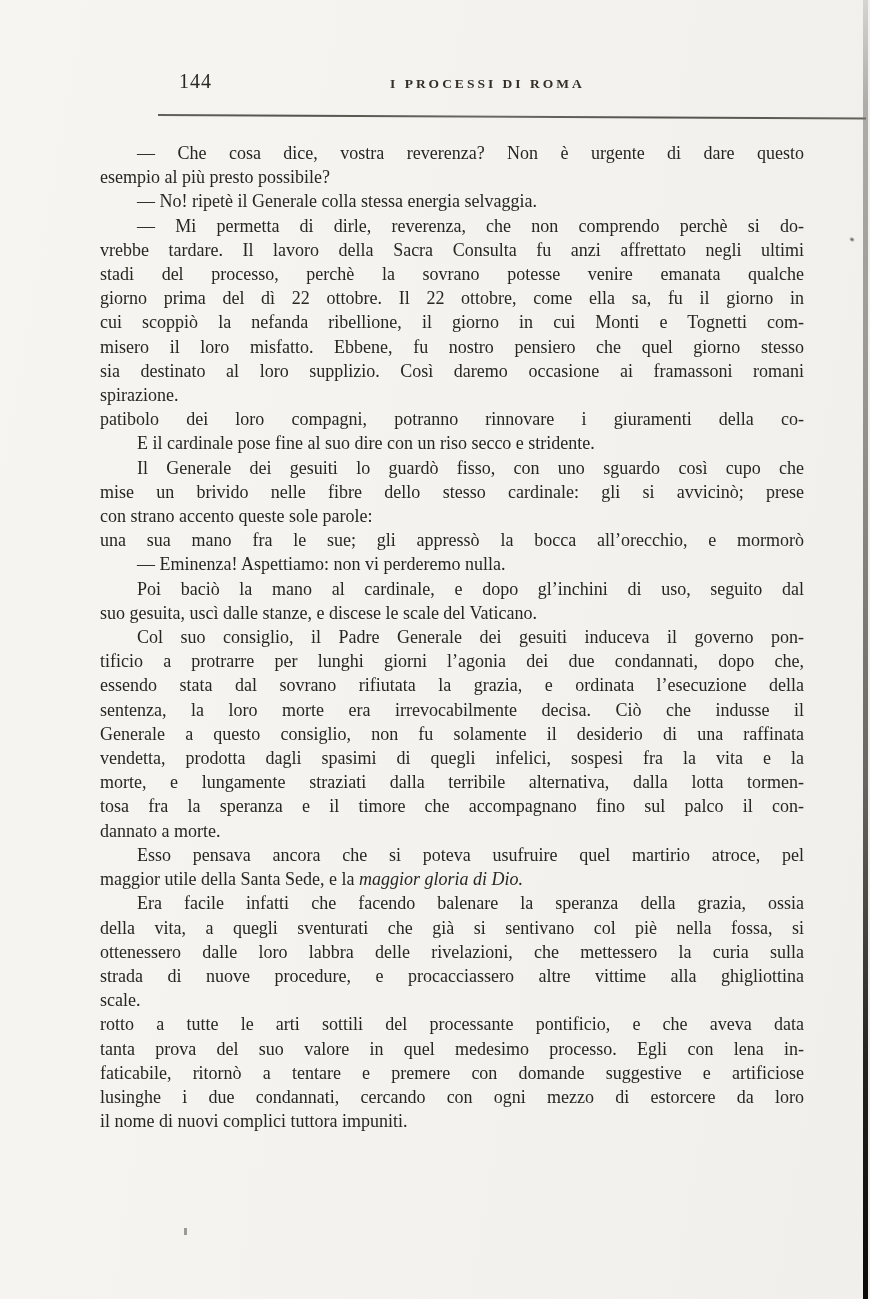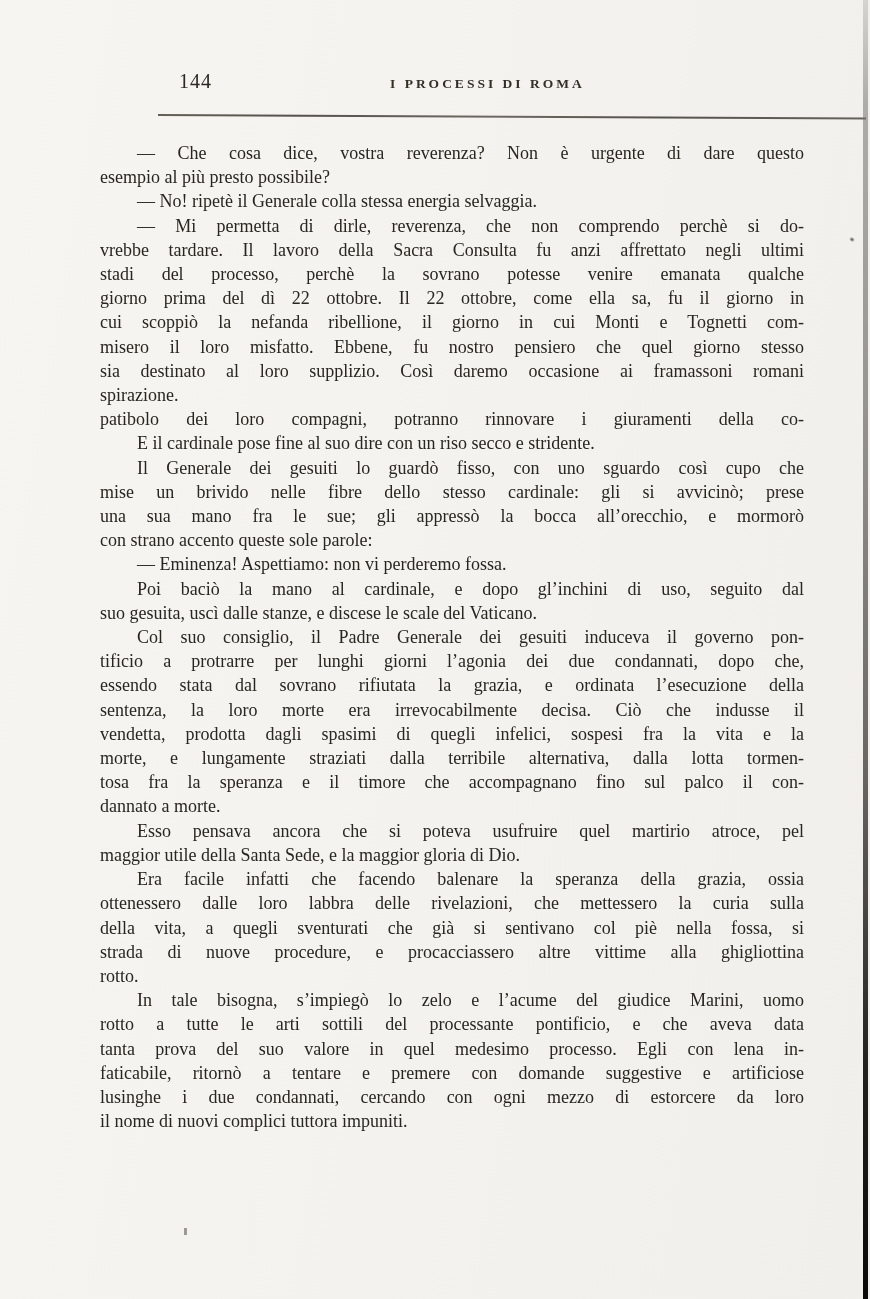--- a/index.html
+++ b/index.html
@@ -31,21 +31,21 @@
     position:absolute;left:100px;top:141px;width:704px;
     font-size:18px;line-height:24.2px;
   }
   .line{
     text-align:justify;
     text-align-last:justify;
     white-space:normal;
   }
   .line.last{text-align-last:left;}
   .line.indent{text-indent:37px;}
-  .it{}
+  .it{font-style:italic;}
   .edge-shadow{
     position:absolute;right:2px;top:0;width:5px;height:1299px;
     background:linear-gradient(to bottom,
       rgba(130,127,122,.25) 0%,
       rgba(120,117,112,.55) 8%,
       rgba(105,102,97,.65) 30%,
       rgba(70,67,62,.8) 60%,
       rgba(25,23,20,.95) 82%,
       #0a0908 100%);
   }
@@ -85,53 +85,53 @@
         <div class="line"><span>sia destinato al loro supplizio. Così daremo occasione ai framassoni romani</span></div>
         <div class="line last"><span>spirazione.</span></div>
         <div class="line"><span>patibolo dei loro compagni, potranno rinnovare i giuramenti della co-</span></div>
       </div>
       <div>
         <div class="line last indent"><span>E il cardinale pose fine al suo dire con un riso secco e stridente.</span></div>
       </div>
       <div>
         <div class="line indent"><span>Il Generale dei gesuiti lo guardò fisso, con uno sguardo così cupo che</span></div>
         <div class="line"><span>mise un brivido nelle fibre dello stesso cardinale: gli si avvicinò; prese</span></div>
+        <div class="line last"><span>con strano accento queste sole parole:</span></div>
         <div class="line"><span>una sua mano fra le sue; gli appressò la bocca all’orecchio, e mormorò</span></div>
-        <div class="line last"><span>con strano accento queste sole parole:</span></div>
       </div>
       <div>
-        <div class="line last indent"><span>— Eminenza! Aspettiamo: non vi perderemo fossa.</span></div>
+        <div class="line last indent"><span>— Eminenza! Aspettiamo: non vi perderemo nulla.</span></div>
       </div>
       <div>
         <div class="line indent"><span>Poi baciò la mano al cardinale, e dopo gl’inchini di uso, seguito dal</span></div>
         <div class="line last"><span>suo gesuita, uscì dalle stanze, e discese le scale del Vaticano.</span></div>
       </div>
       <div>
         <div class="line indent"><span>Col suo consiglio, il Padre Generale dei gesuiti induceva il governo pon-</span></div>
         <div class="line"><span>tificio a protrarre per lunghi giorni l’agonia dei due condannati, dopo che,</span></div>
         <div class="line"><span>essendo stata dal sovrano rifiutata la grazia, e ordinata l’esecuzione della</span></div>
         <div class="line"><span>sentenza, la loro morte era irrevocabilmente decisa. Ciò che indusse il</span></div>
+        <div class="line"><span>Generale a questo consiglio, non fu solamente il desiderio di una raffinata</span></div>
         <div class="line"><span>vendetta, prodotta dagli spasimi di quegli infelici, sospesi fra la vita e la</span></div>
         <div class="line"><span>morte, e lungamente straziati dalla terribile alternativa, dalla lotta tormen-</span></div>
         <div class="line"><span>tosa fra la speranza e il timore che accompagnano fino sul palco il con-</span></div>
         <div class="line last"><span>dannato a morte.</span></div>
       </div>
       <div>
         <div class="line indent"><span>Esso pensava ancora che si poteva usufruire quel martirio atroce, pel</span></div>
         <div class="line last"><span>maggior utile della Santa Sede, e la </span><span class="it">maggior gloria di Dio.</span></div>
       </div>
       <div>
         <div class="line indent"><span>Era facile infatti che facendo balenare la speranza della grazia, ossia</span></div>
+        <div class="line"><span>della vita, a quegli sventurati che già si sentivano col piè nella fossa, si</span></div>
         <div class="line"><span>ottenessero dalle loro labbra delle rivelazioni, che mettessero la curia sulla</span></div>
-        <div class="line"><span>della vita, a quegli sventurati che già si sentivano col piè nella fossa, si</span></div>
         <div class="line"><span>strada di nuove procedure, e procacciassero altre vittime alla ghigliottina</span></div>
-        <div class="line last"><span>rotto.</span></div>
+        <div class="line last"><span>scale.</span></div>
       </div>
       <div>
-        <div class="line indent"><span>In tale bisogna, s’impiegò lo zelo e l’acume del giudice Marini, uomo</span></div>
         <div class="line"><span>rotto a tutte le arti sottili del processante pontificio, e che aveva data</span></div>
         <div class="line"><span>tanta prova del suo valore in quel medesimo processo. Egli con lena in-</span></div>
         <div class="line"><span>faticabile, ritornò a tentare e premere con domande suggestive e artificiose</span></div>
         <div class="line"><span>lusinghe i due condannati, cercando con ogni mezzo di estorcere da loro</span></div>
         <div class="line last"><span>il nome di nuovi complici tuttora impuniti.</span></div>
       </div>
     </div>
 
   <div class="edge-shadow"></div>
   <div class="ink-speck"></div>

